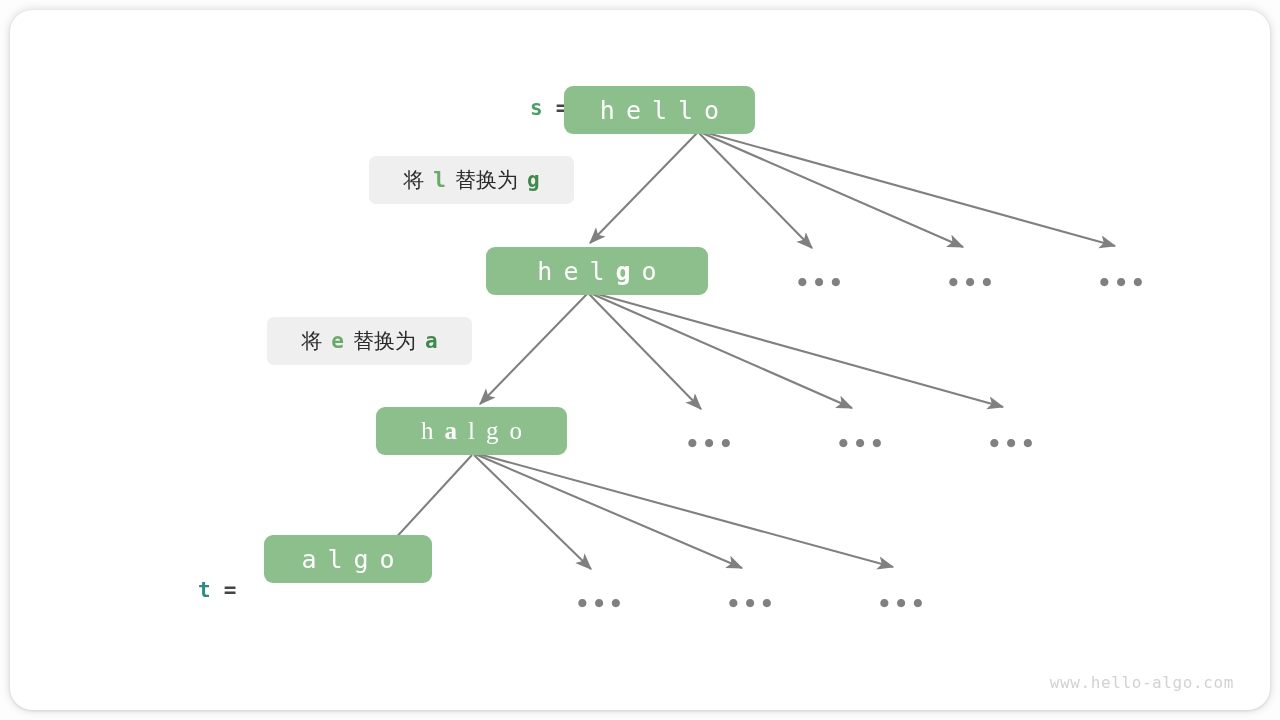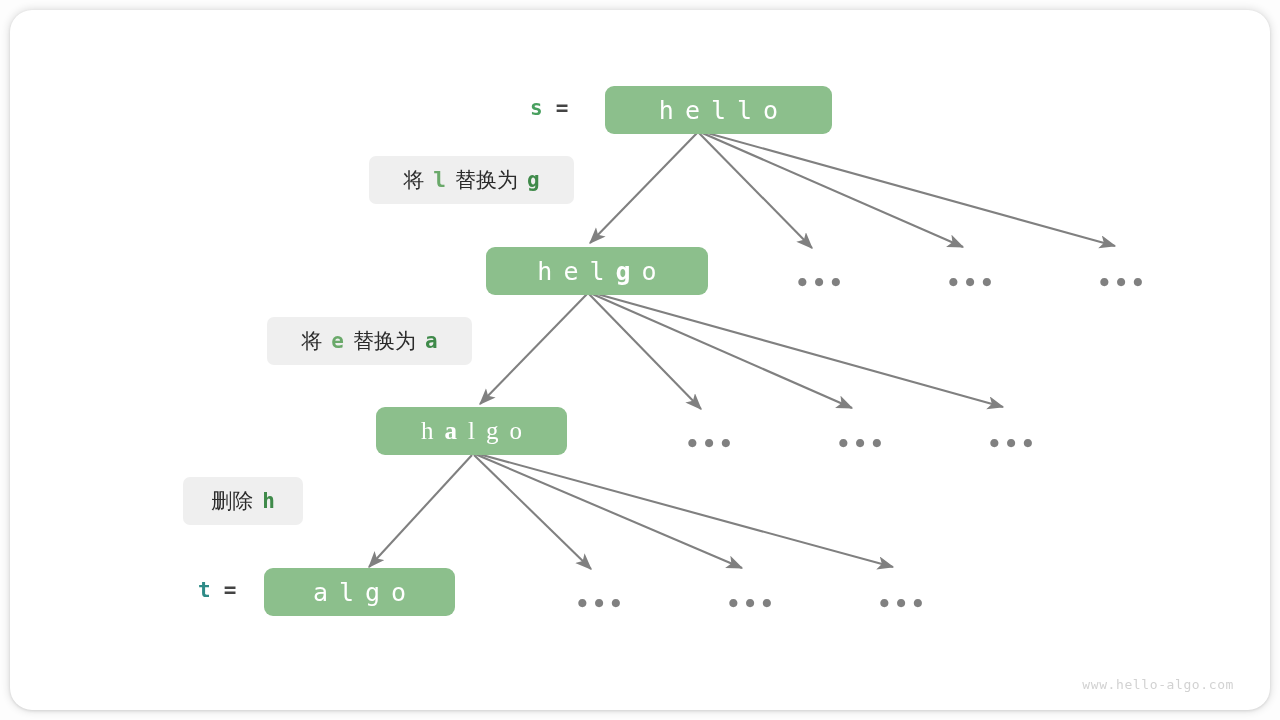--- a/index.html
+++ b/index.html
@@ -106,21 +106,21 @@
     line-height: 1;
     white-space: pre;
   }
   
   .watermark {
     position: absolute;
     right: 46px;
     bottom: 28px;
     color: #d2d2d2;
     font-family: "DejaVu Sans Mono", monospace;
-    font-size: 13px;
+    font-size: 16px;
     letter-spacing: 0.6px;
     white-space: pre;
   }
 </style>
 </head>
 <body>
 
 <div id="canvas">
   <div class="card"></div>
 
@@ -147,21 +147,21 @@
       <line x1="475" y1="454" x2="742" y2="568"></line>
       <line x1="475" y1="453" x2="893" y2="567"></line>
     </g>
   </svg>
 
   <div class="varlabel var-s" style="left:530px; top:96px;">
     <span>s</span>
     <span class="eq">=</span>
   </div>
 
-  <div class="node" style="left:605px; top:86px; width:227px; height:48px;">
+  <div class="node" style="left:564px; top:86px; width:191px; height:48px;">
     <span><span>h</span><span>e</span><span>l</span><span>l</span><span>o</span></span>
   </div>
 
   <div class="opbox" style="left:369px; top:156px; width:205px; height:48px;">
     <span>将</span>
     <span class="ch g-light">l</span>
     <span>替换为</span>
     <span class="ch g-dark">g</span>
   </div>
 
@@ -181,31 +181,27 @@
   </div>
 
   <div class="node" style="left:376px; top:407px; width:191px; height:48px;font-family:Liberation Serif, serif;">
     <span><span>h</span><span class="hl">a</span><span>l</span><span>g</span><span>o</span></span>
   </div>
 
   <div class="ellipsis" style="left:685px; top:433px;">•••</div>
   <div class="ellipsis" style="left:836px; top:433px;">•••</div>
   <div class="ellipsis" style="left:987px; top:433px;">•••</div>
 
-  <div class="opbox" style="left:183px; top:477px; width:120px; height:48px;">
-    <span>删除</span>
-    <span class="ch g-dark">h</span>
-  </div>
 
   <div class="varlabel var-t" style="left:198px; top:578px;">
     <span>t</span>
     <span class="eq">=</span>
   </div>
 
-  <div class="node" style="left:264px; top:568px; width:191px; height:48px;">
+  <div class="node" style="left:264px; top:535px; width:168px; height:48px;">
     <span><span>a</span><span>l</span><span>g</span><span>o</span></span>
   </div>
 
   <div class="ellipsis" style="left:575px; top:593px;">•••</div>
   <div class="ellipsis" style="left:726px; top:593px;">•••</div>
   <div class="ellipsis" style="left:877px; top:593px;">•••</div>
 
   <div class="watermark">www.hello-algo.com</div>
 </div>
 

